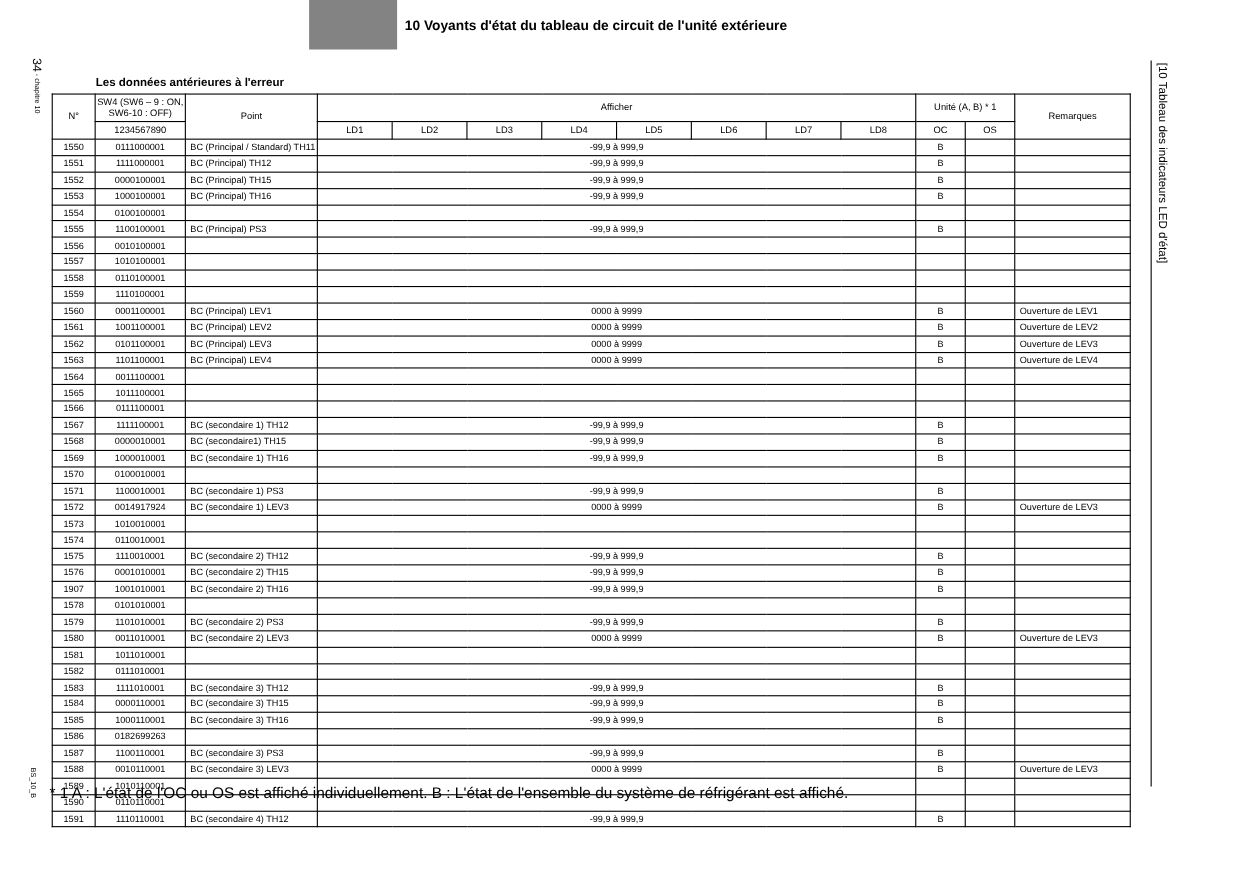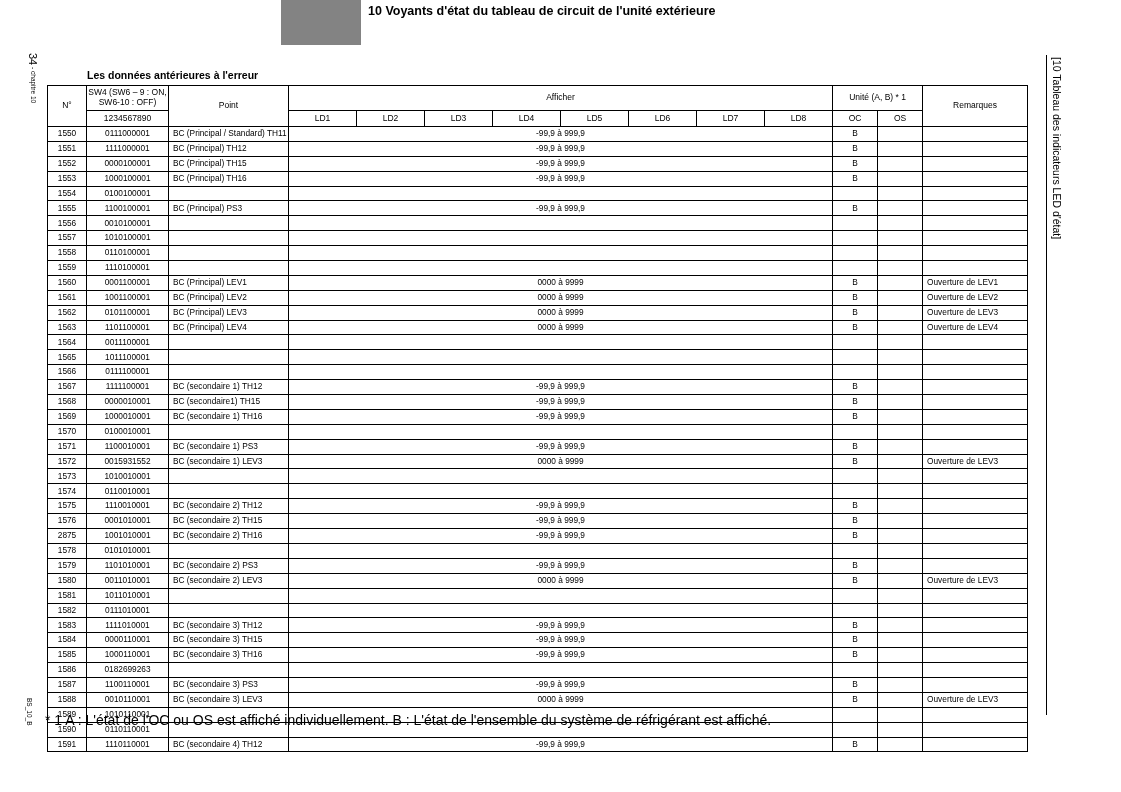--- a/index.html
+++ b/index.html
@@ -7,21 +7,21 @@
     width:1121px; height:792px;
     background:#ffffff; color:#000;
     font-family:"Liberation Sans", sans-serif;
     position:relative; overflow:hidden;
   }
   .header-box {
     position:absolute; left:281px; top:0; width:80px; height:45px;
     background:#838383;
   }
   .doc-title {
-    position:absolute; left:368px; top:4px;
+    position:absolute; left:368px; top:16px;
     font-size:12.5px; font-weight:bold; white-space:nowrap;
   }
   .margin-left-top {
     position:absolute; left:24px; top:53px;
     writing-mode:vertical-rl; white-space:nowrap;
   }
   .margin-left-top .pg-num { font-size:11px; }
   .margin-left-top .chap   { font-size:6.5px; }
   .margin-left-bottom {
     position:absolute; left:26px; top:698px;
@@ -312,21 +312,21 @@
           <td>1571</td>
           <td>1100010001</td>
           <td class="c-point">BC (secondaire 1) PS3</td>
           <td colspan="8">-99,9 à 999,9</td>
           <td>B</td>
           <td></td>
           <td class="c-rem"></td>
         </tr>
         <tr>
           <td>1572</td>
-          <td>0015931552</td>
+          <td>0014917924</td>
           <td class="c-point">BC (secondaire 1) LEV3</td>
           <td colspan="8">0000 à 9999</td>
           <td>B</td>
           <td></td>
           <td class="c-rem">Ouverture de LEV3</td>
         </tr>
         <tr>
           <td>1573</td>
           <td>1010010001</td>
           <td class="c-point"></td>
@@ -356,21 +356,21 @@
         <tr>
           <td>1576</td>
           <td>0001010001</td>
           <td class="c-point">BC (secondaire 2) TH15</td>
           <td colspan="8">-99,9 à 999,9</td>
           <td>B</td>
           <td></td>
           <td class="c-rem"></td>
         </tr>
         <tr>
-          <td>2875</td>
+          <td>1907</td>
           <td>1001010001</td>
           <td class="c-point">BC (secondaire 2) TH16</td>
           <td colspan="8">-99,9 à 999,9</td>
           <td>B</td>
           <td></td>
           <td class="c-rem"></td>
         </tr>
         <tr>
           <td>1578</td>
           <td>0101010001</td>

